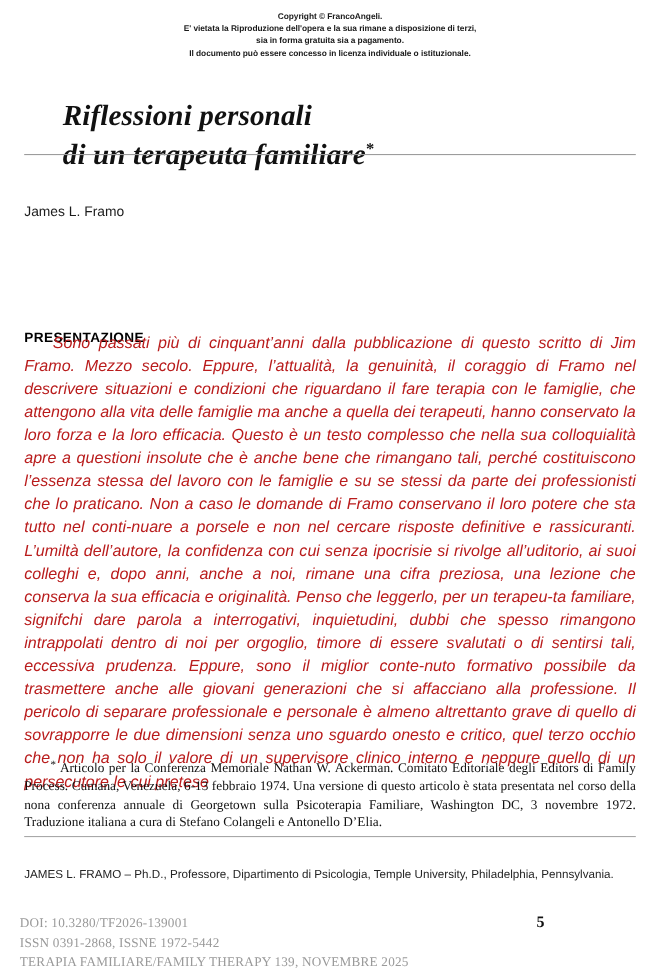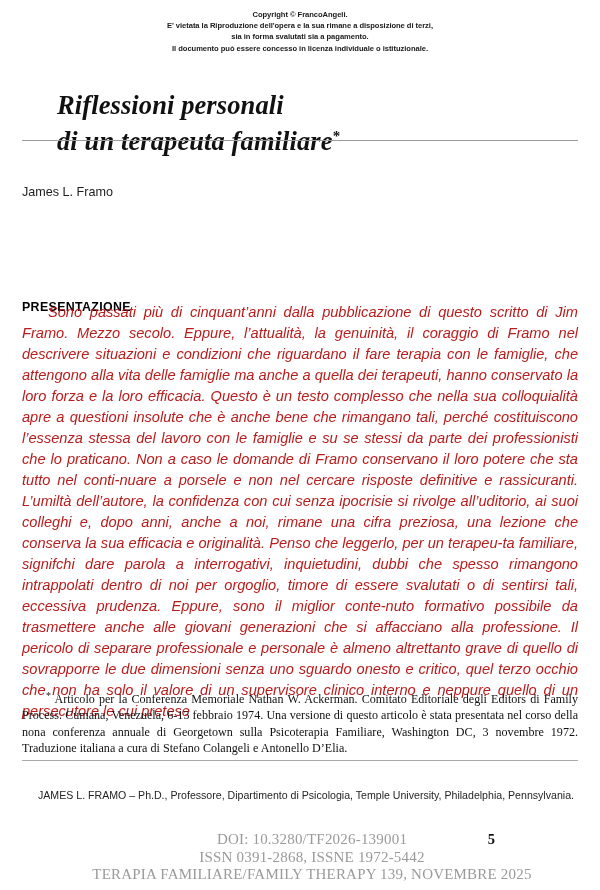--- a/index.html
+++ b/index.html
@@ -138,35 +138,33 @@
   
   .bio {
     position: absolute;
     left: 22px;
     top: 777px;
     width: 556px;
     font-family: "Liberation Sans", sans-serif;
     font-size: 10.6px;
     line-height: 14.6px;
     color: #242424;
-    margin-left: 16px;
   }
 
   
   .footer {
     position: absolute;
-    left: 34px;
+    left: 18px;
     top: 831px;
     width: 556px;
     font-family: "Liberation Serif", serif;
-    font-size: 15px;
+    font-size: 12px;
     line-height: 17.6px;
     color: #9a9a9a;
     letter-spacing: 0.2px;
-    text-align: center;
   }
   .footer .fline { display: block; white-space: nowrap; }
 
   .page-number {
     position: absolute;
     right: 21px;
     top: 831px;
     font-family: "Liberation Serif", serif;
     font-weight: bold;
     font-size: 14.5px;
@@ -175,21 +173,21 @@
   }
 </style>
 </head>
 <body>
 
 <div class="page">
 
   <div class="copyright-block">
     <span class="cline">Copyright © FrancoAngeli.</span>
     <span class="cline">E' vietata la Riproduzione dell'opera e la sua rimane a disposizione di terzi,</span>
-    <span class="cline">sia in forma svalutati sia a pagamento.</span>
+    <span class="cline">sia in forma gratuita sia a pagamento.</span>
     <span class="cline">Il documento può essere concesso in licenza individuale o istituzionale.</span>
   </div>
 
   <h1 class="title">
     <span class="tline">Riflessioni personali</span>
     <span class="tline"><span>di un terapeuta familiare</span><span class="star">*</span></span>
   </h1>
 
   <div class="rule-title"></div>
 

